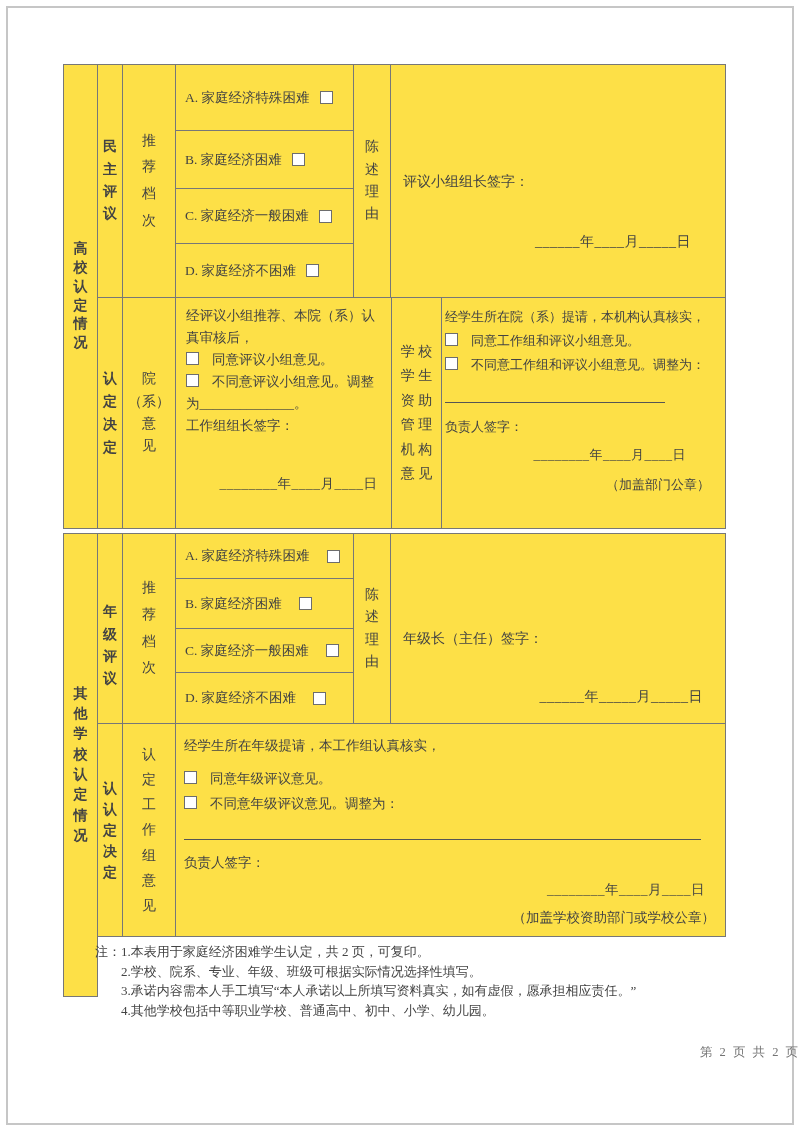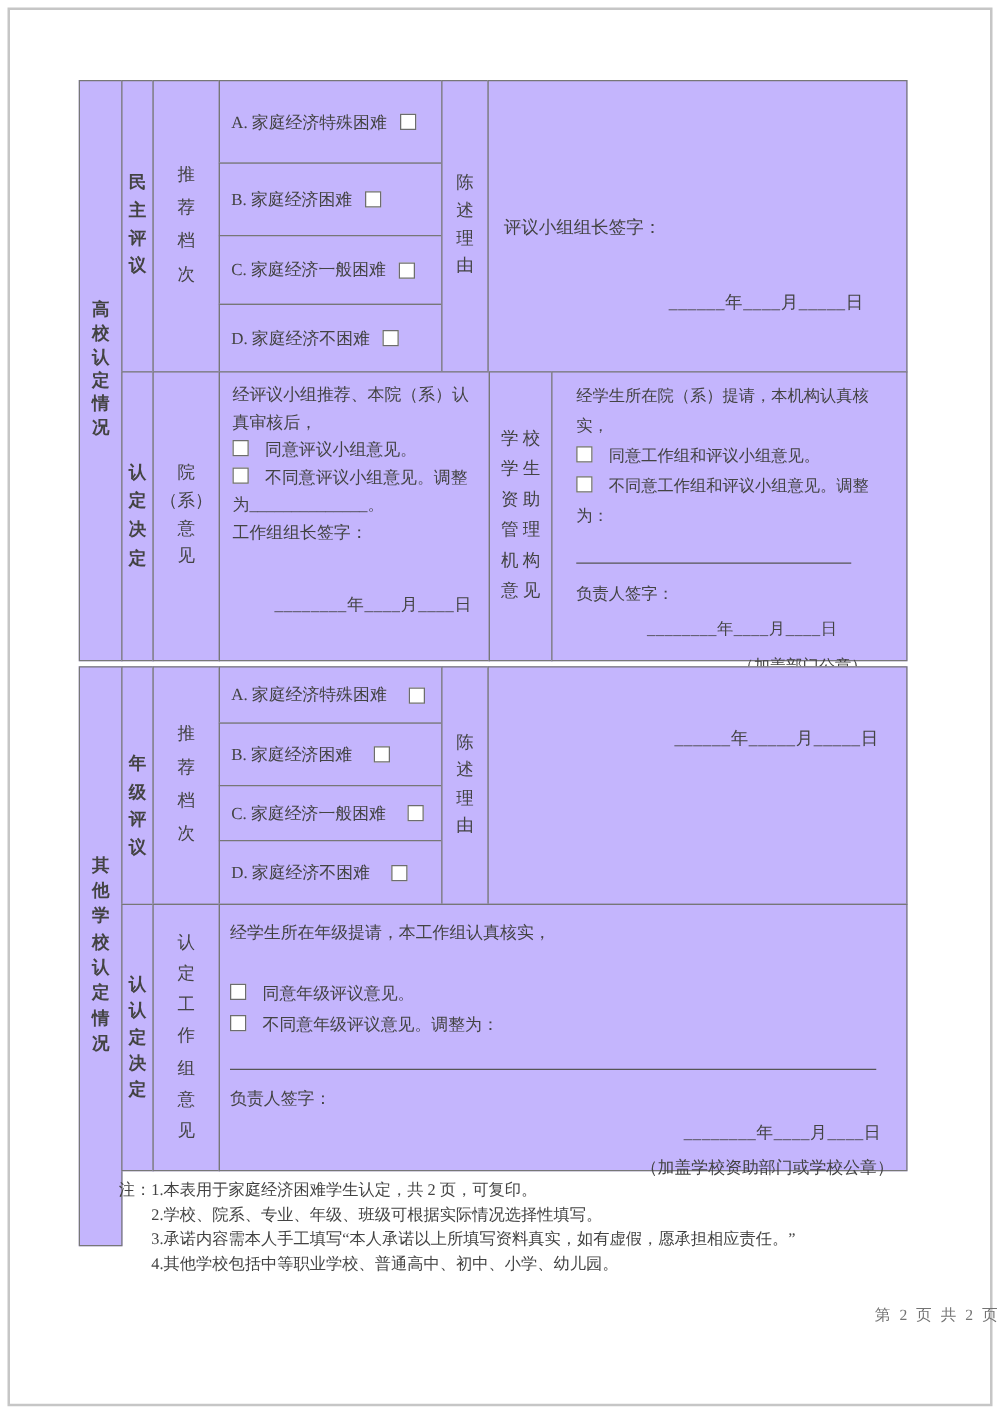--- a/index.html
+++ b/index.html
@@ -1,36 +1,36 @@
 <!DOCTYPE html>
 <html><head>
 <meta charset="utf-8">
 <style>
   html,body{margin:0;padding:0;background:#ffffff;}
   body{width:800px;height:1130px;position:relative;
        font-family:"Liberation Serif","DejaVu Serif",serif;color:#434343;}
   .page-frame{position:absolute;left:6px;top:6px;right:6px;bottom:5px;
        border:2px solid #c6c6c6;pointer-events:none;}
-  .cell{position:absolute;box-sizing:border-box;border:1px solid #777;background:#c4b5fd;}
+  .cell{position:absolute;box-sizing:border-box;border:1px solid #777;background:#fde047;}
   
   .vcell{display:flex;align-items:center;justify-content:center;text-align:center;}
   .vtext{width:1.15em;word-break:break-all;line-break:anywhere;font-size:14px;}
   .vpre{white-space:pre-line;font-size:14px;}
   .b{font-weight:bold;}
   .lh135{line-height:1.35;} .lh145{line-height:1.45;} .lh150{line-height:1.5;}
   .lh160{line-height:1.6;} .lh165{line-height:1.65;} .lh175{line-height:1.75;}
   .lh180{line-height:1.8;} .lh190{line-height:1.9;}
   
   .opt{display:flex;align-items:center;padding-left:9px;font-size:13.5px;}
   .opt .gap1{width:10px;} .opt .gap2{width:17px;}
   .cb{display:inline-block;width:11px;height:11px;border:1px solid #6d6d6d;
       background:#fff;flex:none;}
   
   .content{font-size:13.5px;line-height:22px;padding:7px 10px;}
-  .content13{font-size:13px;line-height:24px;padding:7px 19px;}
+  .content13{font-size:13px;line-height:24px;padding:7px 3px;}
   .content-wg{font-size:13.5px;line-height:25px;padding:9px 8px;}
   .line .cb{vertical-align:-1px;margin-right:13px;}
   .rule{border-bottom:1px solid #555;height:1px;}
   .sign-cell{display:flex;flex-direction:column;font-size:14px;padding:8px 12px;box-sizing:border-box;}
   .right{text-align:right;}
   .center{text-align:center;}
   .date{letter-spacing:.5px;}
   
   .notes{position:absolute;left:95px;top:942px;width:640px;display:flex;
          font-size:13px;line-height:19.5px;}
@@ -154,34 +154,35 @@
   <span>D. 家庭经济不困难</span>
   <span class="gap2"></span>
     <span class="cb"></span>
 </div>
 
 <div class="cell vcell" style="left:353px;top:533px;width:38px;height:191px;">
   <div class="vtext lh160">陈述理由</div>
 </div>
 
 <div class="cell sign-cell" style="left:390px;top:533px;width:336px;height:191px;">
+  <div style="margin-top:88px;">年级长（主任）签字：</div>
   <div class="right date" style="margin-top:40px;padding-right:10px;">______年_____月_____日</div>
 </div>
 
 <div class="cell vcell" style="left:97px;top:723px;width:26px;height:214px;">
   <div class="vtext b lh150">认认定决定</div>
 </div>
 
 <div class="cell vcell" style="left:122px;top:723px;width:54px;height:214px;">
   <div class="vtext lh180">认定工作组意见</div>
 </div>
 
 <div class="cell content-wg" style="left:175px;top:723px;width:551px;height:214px;">
   <div class="line">经学生所在年级提请，本工作组认真核实，</div>
-  <div class="line" style="margin-top:24px;"><span class="cb"></span><span>同意年级评议意见。</span></div>
+  <div class="line" style="margin-top:8px;"><span class="cb"></span><span>同意年级评议意见。</span></div>
   <div class="line"><span class="cb"></span><span>不同意年级评议意见。调整为：</span></div>
   <div class="rule" style="margin-top:22px;width:517px;"></div>
   <div class="line" style="margin-top:10px;">负责人签字：</div>
   <div class="right date" style="margin-top:2px;padding-right:12px;">________年____月____日</div>
   <div class="right" style="margin-top:3px;padding-right:2px;">（加盖学校资助部门或学校公章）</div>
 </div>
 
 <div class="notes">
   <span class="notes-prefix">注：</span>
   <div>

